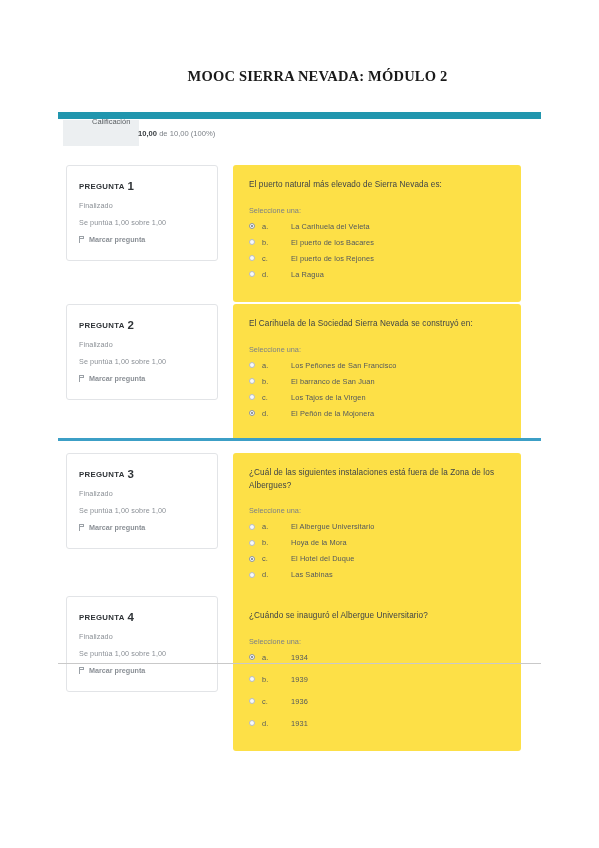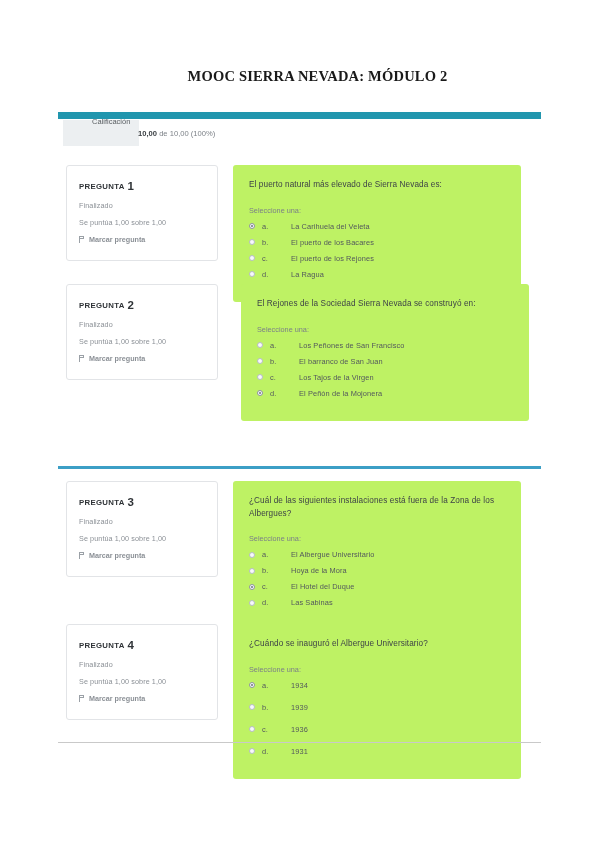--- a/index.html
+++ b/index.html
@@ -32,21 +32,21 @@
   }
 
   
   .shot {
     position: absolute;
     left: 58px;
     width: 483px;
     background: #ffffff;
   }
   .shot-top   { top: 112px;  height: 318px; }
-  .shot-bottom{ top: 466px;  height: 277px; }
+  .shot-bottom{ top: 438px;  height: 226px; }
 
   .teal-bar {
     position: absolute;
     left: 0;
     top: 0;
     width: 483px;
     height: 7px;
     background: #2196ae;
   }
   .teal-bar.thin {
@@ -162,21 +162,21 @@
     left: 1px; top: 0;
     width: 4px; height: 3px;
     border: 0.8px solid #9aa0a6;
     border-left: none;
     box-sizing: border-box;
   }
 
   .qpanel {
     margin-left: 15px;
     width: 288px;
-    background: #bef264;
+    background: #fde047;
     border-radius: 3px;
     padding: 14px 16px 16px 16px;
     box-sizing: border-box;
   }
   .qtext {
     font-size: 8.2px;
     color: #3e4347;
     line-height: 1.55;
     margin-bottom: 14px;
     letter-spacing: 0.1px;
@@ -266,32 +266,32 @@
         <span class="opt-text">El puerto de los Rejones</span>
       </div>
       <div class="opt">
         <span class="radio"></span>
         <span class="opt-letter">d.</span>
         <span class="opt-text">La Ragua</span>
       </div>
     </div>
   </div>
 
-  <div class="qrow" style="top:172px;gap:8px;">
+  <div class="qrow" style="top:192px;">
     <div class="qinfo">
       <div class="qinfo-title"><span>PREGUNTA</span><span class="qnum">2</span></div>
       <div class="qinfo-line">Finalizado</div>
       <div class="qinfo-line">Se puntúa 1,00 sobre 1,00</div>
       <div class="qinfo-flag">
         <span class="flag-glyph"></span>
         <span>Marcar pregunta</span>
       </div>
     </div>
     <div class="qpanel">
-      <div class="qtext">El Rejones de la Sociedad Sierra Nevada se construyó en:</div>
+      <div class="qtext">El Carihuela de la Sociedad Sierra Nevada se construyó en:</div>
       <div class="select-label">Seleccione una:</div>
       <div class="opt">
         <span class="radio"></span>
         <span class="opt-letter">a.</span>
         <span class="opt-text">Los Peñones de San Francisco</span>
       </div>
       <div class="opt">
         <span class="radio"></span>
         <span class="opt-letter">b.</span>
         <span class="opt-text">El barranco de San Juan</span>

